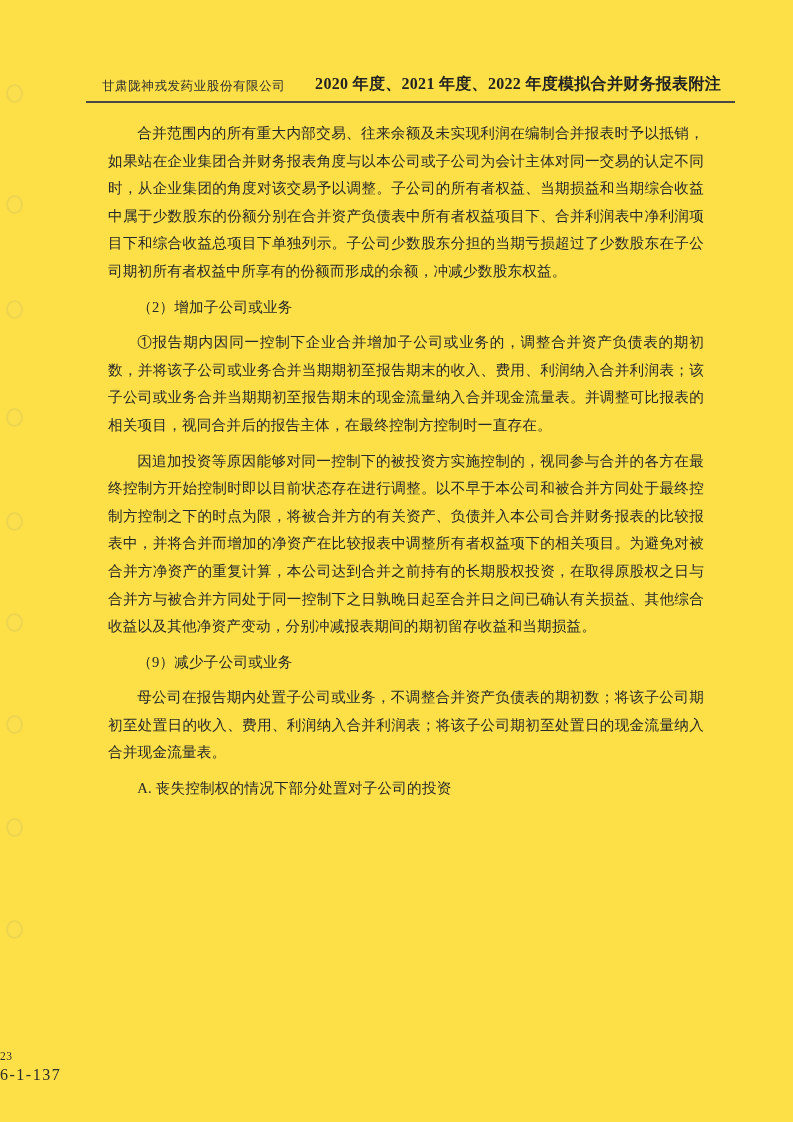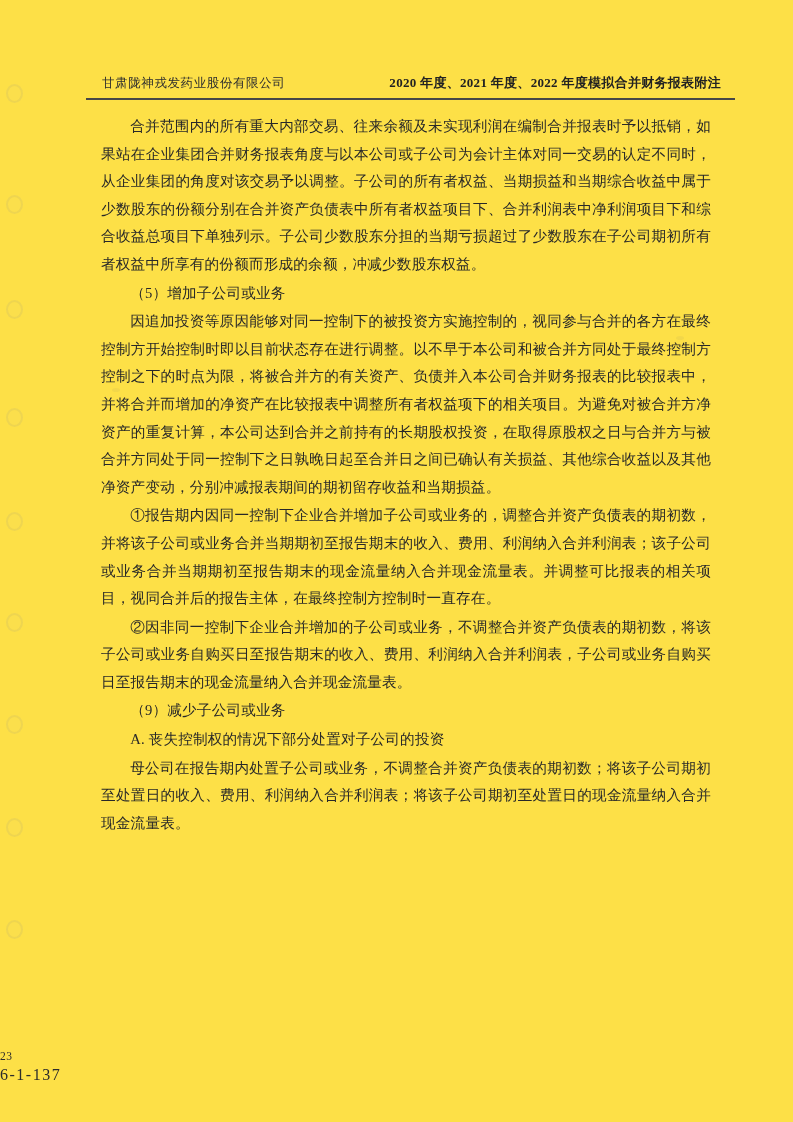--- a/index.html
+++ b/index.html
@@ -40,33 +40,33 @@
     display: flex;
     justify-content: space-between;
     align-items: flex-end;
   }
   .company {
     font-size: 12.5px;
     letter-spacing: 0.6px;
     color: #2e2e2e;
   }
   .report-title {
-    font-size: 13px;
+    font-size: 16px;
     font-weight: bold;
     letter-spacing: 0.3px;
     color: #222222;
   }
   .doc-body {
     position: absolute;
     top: 112px;
     left: 100px;
     width: 612px;
   }
   .doc-body p {
-    margin: 1px;
+    margin: 8px;
     font-size: 14.6px;
     line-height: 27.6px;
     text-align: justify;
     text-indent: 2em;
     letter-spacing: 0.2px;
   }
   .footer {
     position: absolute;
     top: 1050px;
     left: 0;
@@ -101,27 +101,26 @@
   <div class="speck" style="left:676px; top:336px"></div>
   <div class="speck" style="left:112px; top:388px"></div>
 
   <div class="header">
     <span class="company">甘肃陇神戎发药业股份有限公司</span>
     <span class="report-title">2020 年度、2021 年度、2022 年度模拟合并财务报表附注</span>
   </div>
 
   <div class="doc-body">
     <p>合并范围内的所有重大内部交易、往来余额及未实现利润在编制合并报表时予以抵销，如果站在企业集团合并财务报表角度与以本公司或子公司为会计主体对同一交易的认定不同时，从企业集团的角度对该交易予以调整。子公司的所有者权益、当期损益和当期综合收益中属于少数股东的份额分别在合并资产负债表中所有者权益项目下、合并利润表中净利润项目下和综合收益总项目下单独列示。子公司少数股东分担的当期亏损超过了少数股东在子公司期初所有者权益中所享有的份额而形成的余额，冲减少数股东权益。</p>
-    <p>（5）增加子公司或业务</p>
+    <p>（2）增加子公司或业务</p>
+    <p>①报告期内因同一控制下企业合并增加子公司或业务的，调整合并资产负债表的期初数，并将该子公司或业务合并当期期初至报告期末的收入、费用、利润纳入合并利润表；该子公司或业务合并当期期初至报告期末的现金流量纳入合并现金流量表。并调整可比报表的相关项目，视同合并后的报告主体，在最终控制方控制时一直存在。</p>
     <p>因追加投资等原因能够对同一控制下的被投资方实施控制的，视同参与合并的各方在最终控制方开始控制时即以目前状态存在进行调整。以不早于本公司和被合并方同处于最终控制方控制之下的时点为限，将被合并方的有关资产、负债并入本公司合并财务报表的比较报表中，并将合并而增加的净资产在比较报表中调整所有者权益项下的相关项目。为避免对被合并方净资产的重复计算，本公司达到合并之前持有的长期股权投资，在取得原股权之日与合并方与被合并方同处于同一控制下之日孰晚日起至合并日之间已确认有关损益、其他综合收益以及其他净资产变动，分别冲减报表期间的期初留存收益和当期损益。</p>
-    <p>①报告期内因同一控制下企业合并增加子公司或业务的，调整合并资产负债表的期初数，并将该子公司或业务合并当期期初至报告期末的收入、费用、利润纳入合并利润表；该子公司或业务合并当期期初至报告期末的现金流量纳入合并现金流量表。并调整可比报表的相关项目，视同合并后的报告主体，在最终控制方控制时一直存在。</p>
-    <p>②因非同一控制下企业合并增加的子公司或业务，不调整合并资产负债表的期初数，将该子公司或业务自购买日至报告期末的收入、费用、利润纳入合并利润表，子公司或业务自购买日至报告期末的现金流量纳入合并现金流量表。</p>
     <p>（9）减少子公司或业务</p>
+    <p>母公司在报告期内处置子公司或业务，不调整合并资产负债表的期初数；将该子公司期初至处置日的收入、费用、利润纳入合并利润表；将该子公司期初至处置日的现金流量纳入合并现金流量表。</p>
     <p>A. 丧失控制权的情况下部分处置对子公司的投资</p>
-    <p>母公司在报告期内处置子公司或业务，不调整合并资产负债表的期初数；将该子公司期初至处置日的收入、费用、利润纳入合并利润表；将该子公司期初至处置日的现金流量纳入合并现金流量表。</p>
   </div>
 
   <div class="footer">
     <div class="page-number">23</div>
     <div class="doc-code">6-1-137</div>
   </div>
 
 </div>
 
 </body></html>

